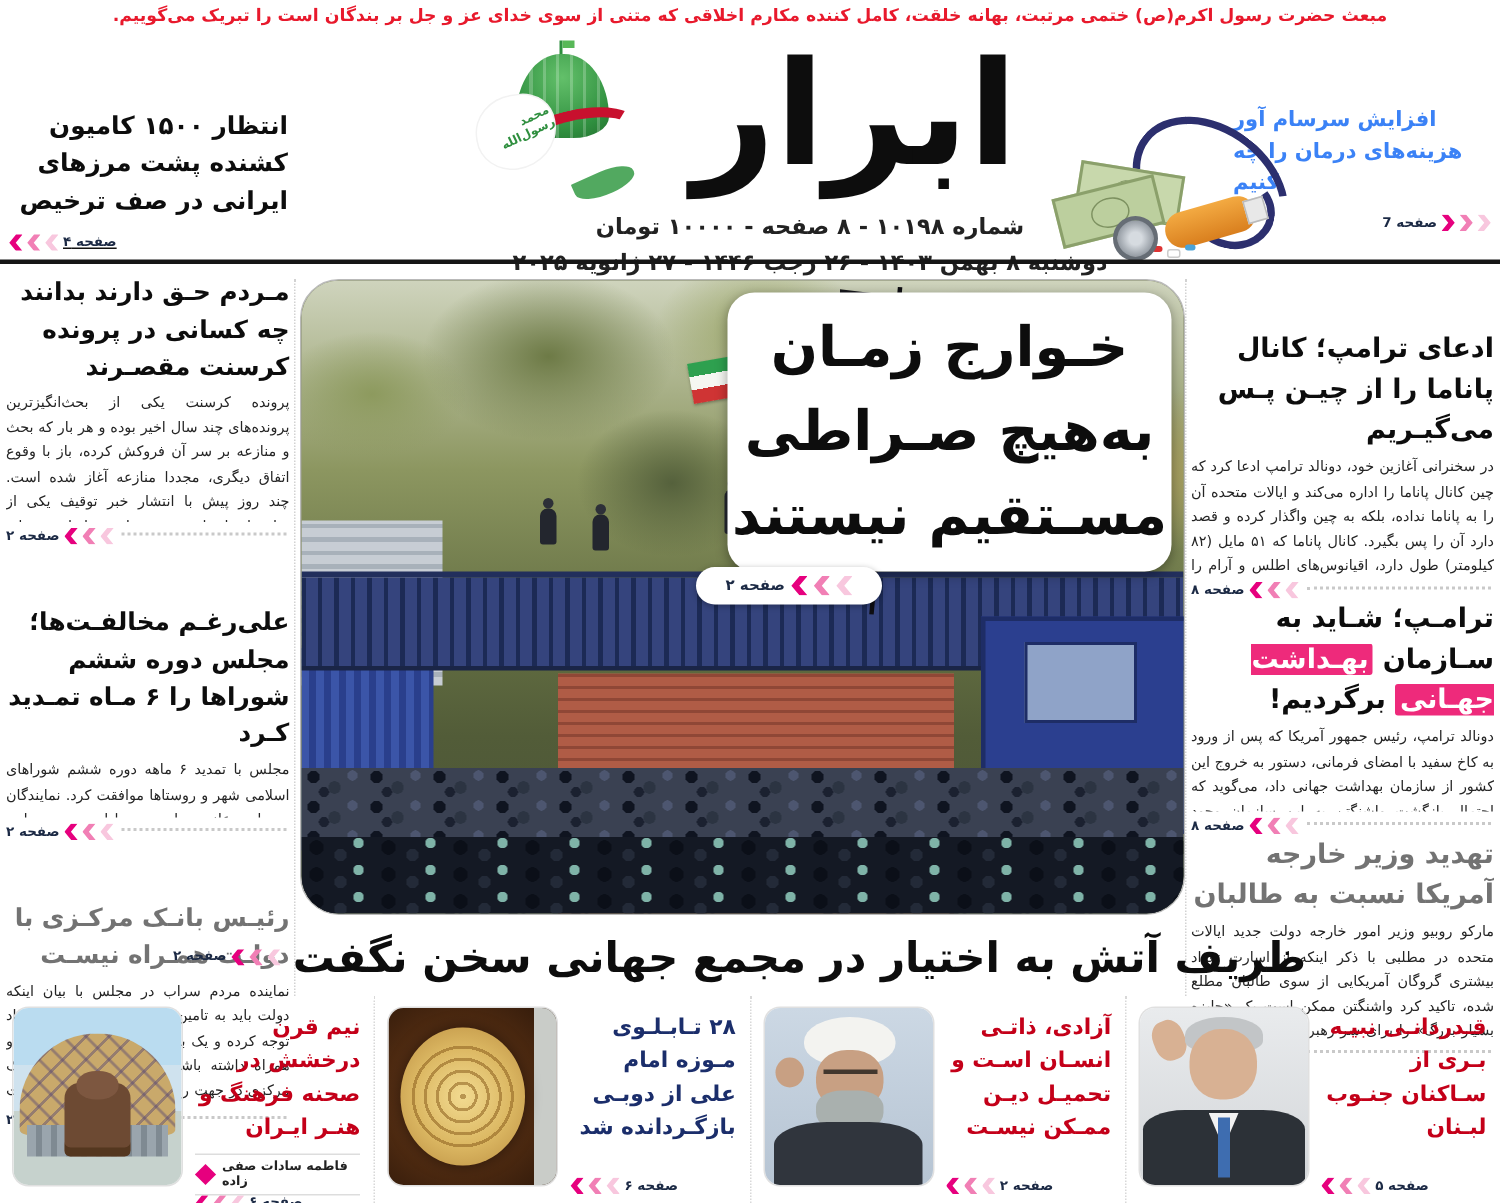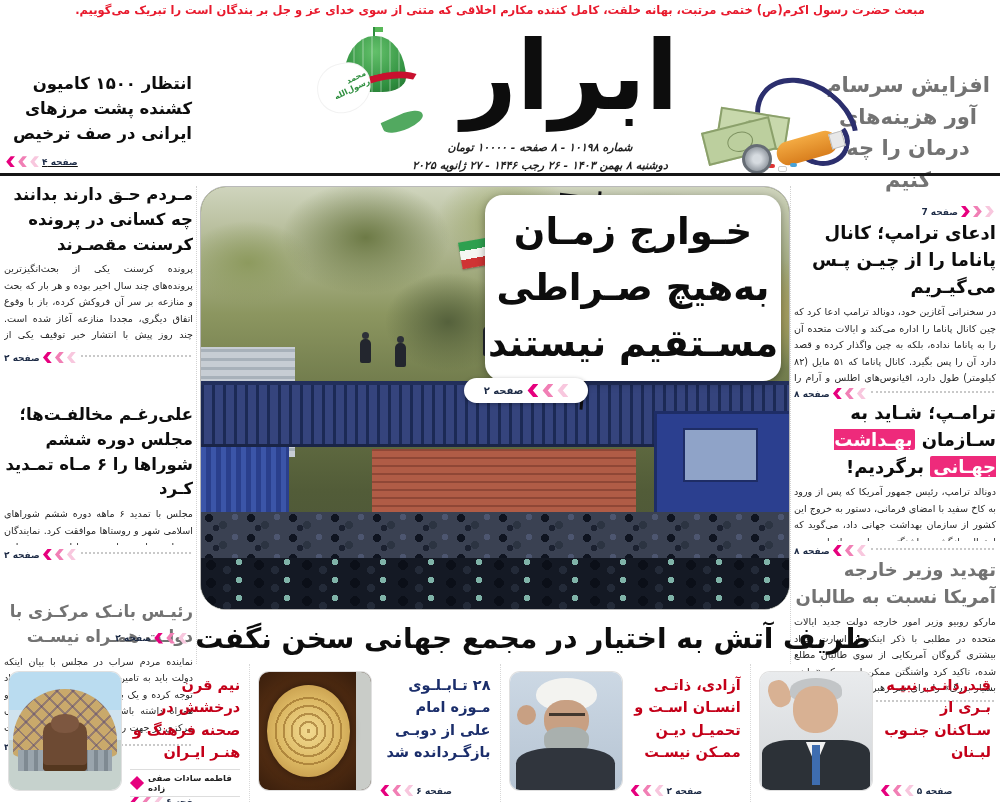--- a/index.html
+++ b/index.html
@@ -8,21 +8,21 @@
 
   
   .top-banner{position:absolute;top:3px;left:0;right:0;text-align:center;
               color:#e8192c;font-weight:bold;font-size:11.5px;direction:rtl;}
 
   
   .brand{position:absolute;left:420px;top:12px;width:300px;height:128px;
          font-size:96px;font-weight:900;line-height:128px;text-align:center;
          color:#0d0d0d;letter-spacing:2px;}
   .issue-info{position:absolute;left:320px;top:139px;width:440px;text-align:center;direction:rtl;}
-  .issue-info div{font-size:11px;font-weight:bold;color:#222;line-height:1.6;font-style:italic;}
+  .issue-info div{font-size:15px;font-weight:bold;color:#222;line-height:1.6;}
 
   
   .logo{position:absolute;left:322px;top:34px;width:104px;height:106px;}
   .dome{position:absolute;left:22px;top:2px;width:62px;height:56px;
         background:radial-gradient(circle at 50% 28%,#63c06a,#2f8f3f 70%,#23702f);
         background-blend-mode:normal;border-radius:50% 50% 40% 40%/78% 78% 26% 26%;}
   .dome::after{content:'';position:absolute;inset:0;border-radius:inherit;
         background:repeating-linear-gradient(90deg,rgba(255,255,255,.22) 0 2px,transparent 2px 9px);}
   .finial{position:absolute;left:51px;top:-7px;width:2px;height:12px;background:#2f8f3f;}
   .finial-flag{position:absolute;left:53px;top:-7px;width:8px;height:5px;background:#58b858;}
@@ -33,21 +33,21 @@
           border-radius:55% 45% 60% 50%;display:flex;align-items:center;justify-content:center;
           transform:rotate(-8deg);box-shadow:0 0 0 1px #f2f2f2;}
   .callig-blob span{font-size:8px;font-weight:bold;color:#2f8f3f;transform:rotate(-18deg);direction:rtl;}
   .brush{position:absolute;right:2px;bottom:10px;width:42px;height:16px;background:#3fa04f;
          border-radius:4% 80% 70% 90%;transform:rotate(-24deg);opacity:.9;}
 
   
   .teaser-left{position:absolute;left:6px;top:72px;width:186px;direction:rtl;}
   .teaser-left .t-title{font-size:16.5px;font-weight:900;line-height:1.5;text-align:right;color:#0d0d0d;}
   .teaser-right{position:absolute;left:822px;top:70px;width:172px;direction:rtl;}
-  .teaser-right .t-title{font-size:21px;font-weight:900;line-height:1.5;text-align:center;color:#737373;}
+  .teaser-right .t-title{font-size:14px;font-weight:900;line-height:1.5;text-align:left;color:#3b82f6;}
   .t-foot{display:flex;align-items:center;gap:3px;margin-top:10px;}
   .tf-left{direction:ltr;justify-content:flex-start;text-decoration:underline;}
   .tf-right{direction:ltr;justify-content:flex-end;}
 
   
   .med-art{position:absolute;left:698px;top:86px;width:160px;height:88px;}
   .bill{position:absolute;width:66px;height:30px;background:#bccf9e;border:2px solid #8ba06b;}
   .bill.b1{left:6px;bottom:16px;transform:rotate(-14deg);}
   .bill.b2{left:20px;bottom:28px;transform:rotate(9deg);background:#c8d8ac;}
   .bill .oval{position:absolute;left:32%;top:20%;width:36%;height:60%;border:1px solid #7d9160;border-radius:50%;}

